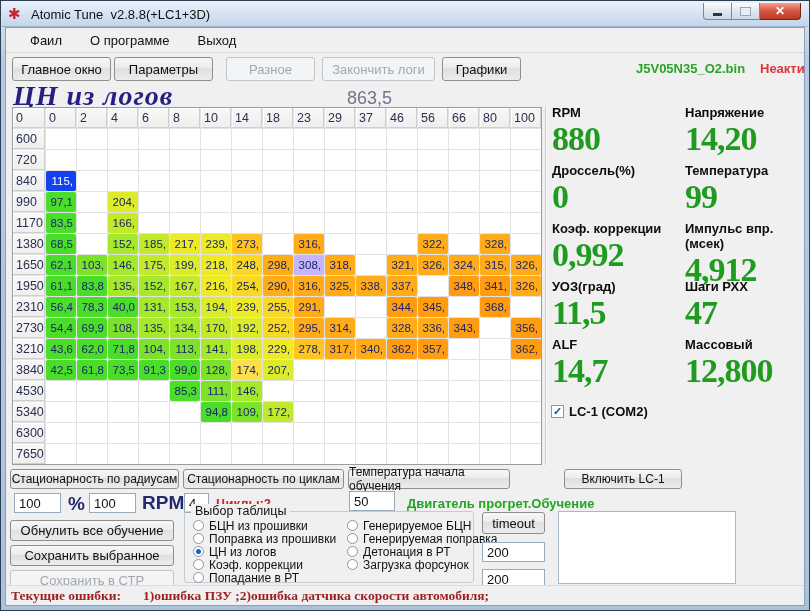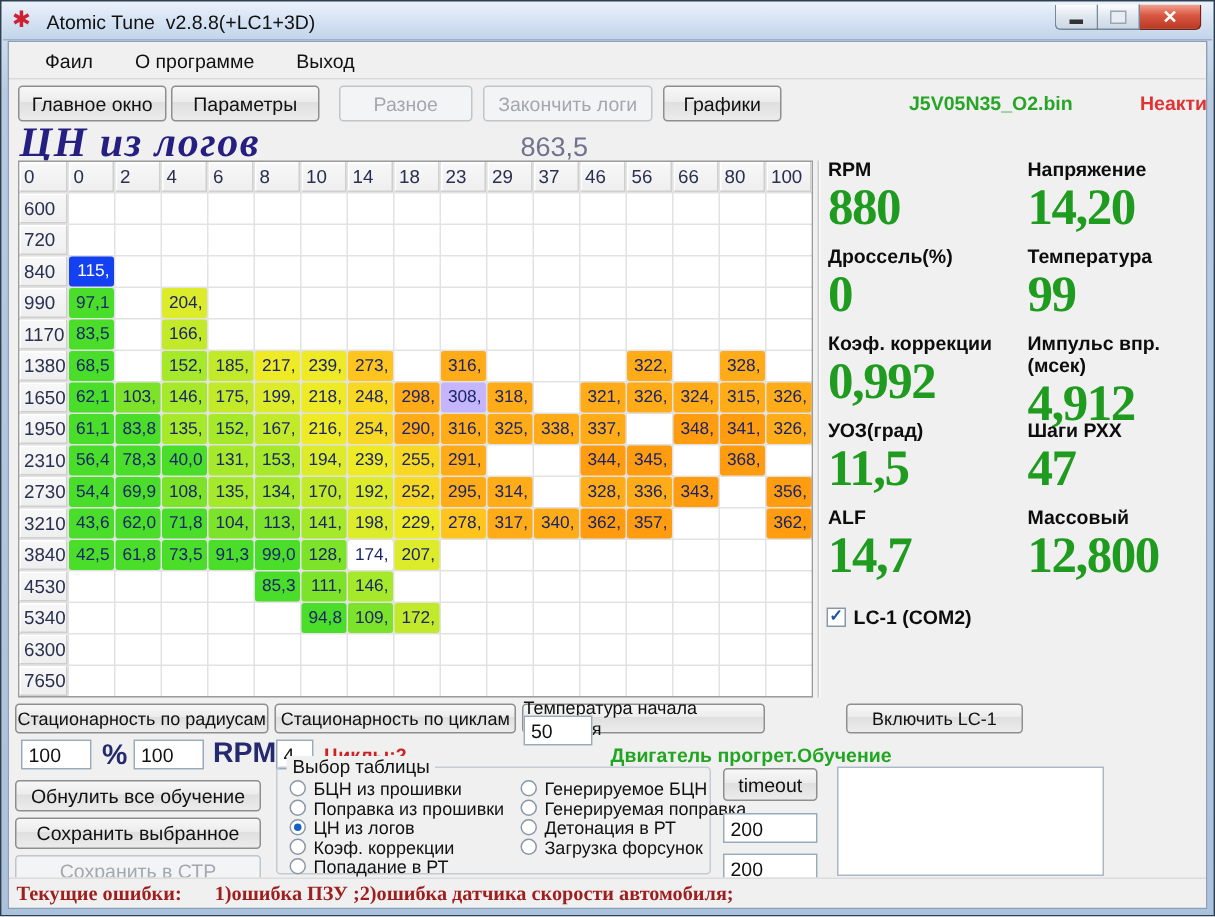--- a/index.html
+++ b/index.html
@@ -32,21 +32,21 @@
   .toolbar{position:absolute;top:29px;left:0;right:0;height:26px;}
   .tbtn{position:absolute;top:0;height:24px;box-sizing:border-box;border:1px solid #8e8e8e;border-radius:3px;
         background:linear-gradient(180deg,#f7f7f7,#ececec 45%,#dfdfdf 46%,#ececec);
         font-size:13px;color:#111;display:flex;align-items:center;justify-content:center;}
   .tbtn.dis{color:#a2a8ae;border-color:#c0c5ca;background:#f3f4f6;}
   .tbtn:nth-child(1){left:6px;width:99px;}
   .tbtn:nth-child(2){left:108px;width:99px;}
   .tbtn:nth-child(3){left:220px;width:89px;}
   .tbtn:nth-child(4){left:316px;width:113px;}
   .tbtn:nth-child(5){left:436px;width:79px;}
-  .file-name{position:absolute;left:600px;top:33px;font-size:13px;font-weight:bold;color:#27a527;}
+  .file-name{position:absolute;left:630px;top:33px;font-size:13px;font-weight:bold;color:#27a527;}
   .lc1-state{position:absolute;left:754px;top:33px;width:44px;overflow:hidden;white-space:nowrap;
              font-size:13px;font-weight:bold;color:#e03434;}
   .ecu-signal{position:absolute;left:668px;top:52px;font-size:13px;font-weight:bold;color:#e03434;}
   
   .page-title{position:absolute;left:7px;top:52px;font-family:"Liberation Serif",serif;
               font-size:28px;font-weight:bold;font-style:italic;color:#261f82;letter-spacing:1px;}
   .grid-current-value{position:absolute;left:341px;top:60px;font-size:18px;color:#72728e;}
   
   .map-grid{position:absolute;left:6px;top:79px;display:grid;
             grid-template-columns:32px repeat(16,30px);grid-auto-rows:20px;gap:1px;
@@ -80,21 +80,21 @@
   #btn-enable-lc1{left:558px;top:441px;width:118px;}
   #btn-reset{left:4px;top:492px;width:164px;height:21px;font-size:13px;}
   #btn-save-sel{left:4px;top:517px;width:164px;height:21px;font-size:13px;}
   #btn-save-ctp{left:4px;top:542px;width:164px;height:20px;font-size:13px;}
   #btn-timeout{left:476px;top:484px;width:63px;height:22px;font-size:13px;}
   .tinput{position:absolute;height:20px;box-sizing:border-box;border:1px solid #99aaba;background:#fff;
           font-family:"Liberation Sans",sans-serif;font-size:13px;color:#111;padding:1px 4px;}
   #inp-percent{left:8px;top:465px;width:47px;}
   #inp-rpm{left:83px;top:465px;width:47px;}
   #inp-cycles{left:178px;top:465px;width:25px;}
-  #inp-temp{left:343px;top:449px;width:46px;}
+  #inp-temp{left:343px;top:463px;width:46px;}
   #inp-timeout1{left:476px;top:514px;width:63px;}
   #inp-timeout2{left:476px;top:541px;width:63px;}
   .pct-label{position:absolute;left:62px;top:465px;font-size:19px;font-weight:bold;color:#252a6e;}
   .rpm-label{position:absolute;left:136px;top:464px;font-size:19px;font-weight:bold;color:#252a6e;}
   .cycles-label{position:absolute;left:210px;top:468px;font-size:13px;font-weight:bold;color:#cc2222;}
   .engine-label{position:absolute;left:401px;top:468px;font-size:13px;font-weight:bold;color:#22a522;}
   .groupbox{position:absolute;left:178px;top:483px;width:290px;height:72px;box-sizing:border-box;
             border:1px solid #c3cbd3;border-radius:3px;padding-left:48px;}
   .groupbox .legend{position:absolute;top:-8px;left:6px;background:#f0f0f0;padding:0 4px;font-size:12.5px;color:#111;}
   .radio-col{position:absolute;top:7px;}
@@ -360,21 +360,21 @@
         <div class="gc"></div>
         <div class="gc"></div>
         <div class="gc filled" style="background: rgb(255, 156, 16);">362,</div>
         <div class="gl">3840</div>
         <div class="gc filled" style="background: rgb(74, 222, 42);">42,5</div>
         <div class="gc filled" style="background: rgb(74, 222, 42);">61,8</div>
         <div class="gc filled" style="background: rgb(74, 222, 42);">73,5</div>
         <div class="gc filled" style="background: rgb(74, 222, 42);">91,3</div>
         <div class="gc filled" style="background: rgb(74, 222, 42);">99,0</div>
         <div class="gc filled" style="background: rgb(125, 227, 42);">128,</div>
-        <div class="gc filled" style="background: #ffffff;">174,</div>
+        <div class="gc filled" style="background: #fde047;">174,</div>
         <div class="gc filled" style="background: rgb(220, 236, 42);">207,</div>
         <div class="gc"></div>
         <div class="gc"></div>
         <div class="gc"></div>
         <div class="gc"></div>
         <div class="gc"></div>
         <div class="gc"></div>
         <div class="gc"></div>
         <div class="gc"></div>
         <div class="gl">4530</div>

